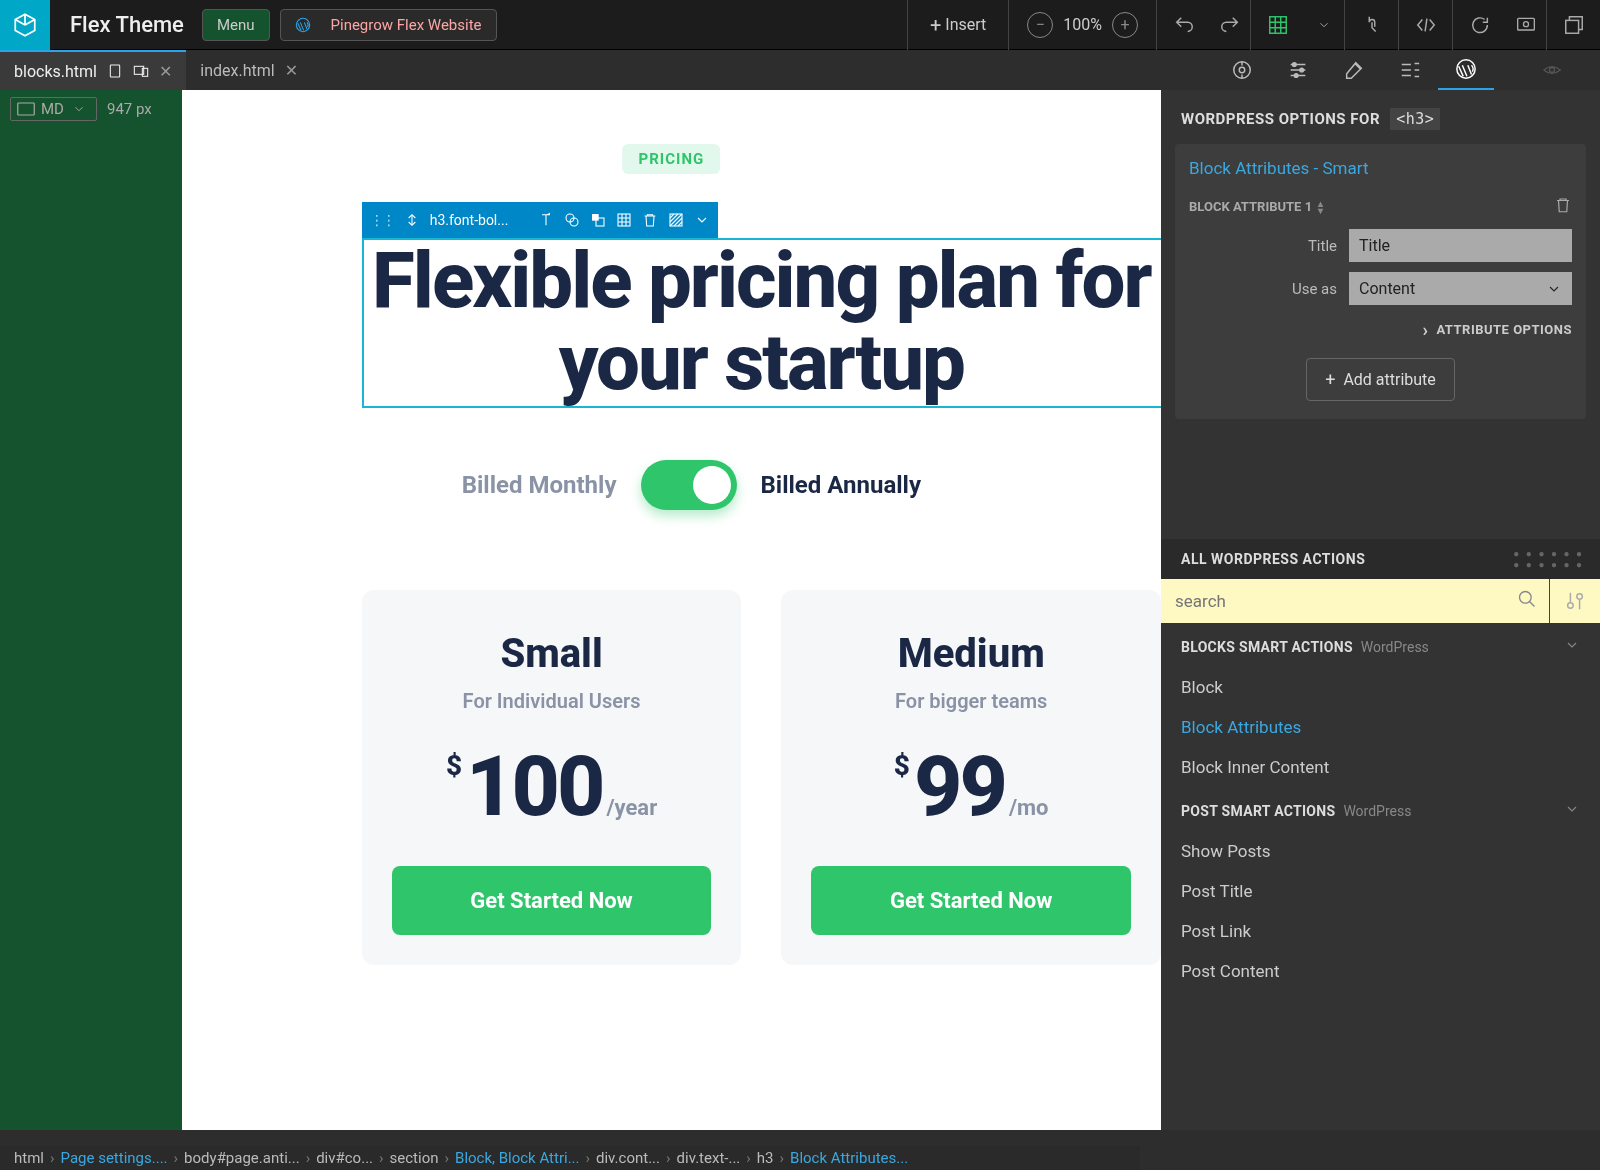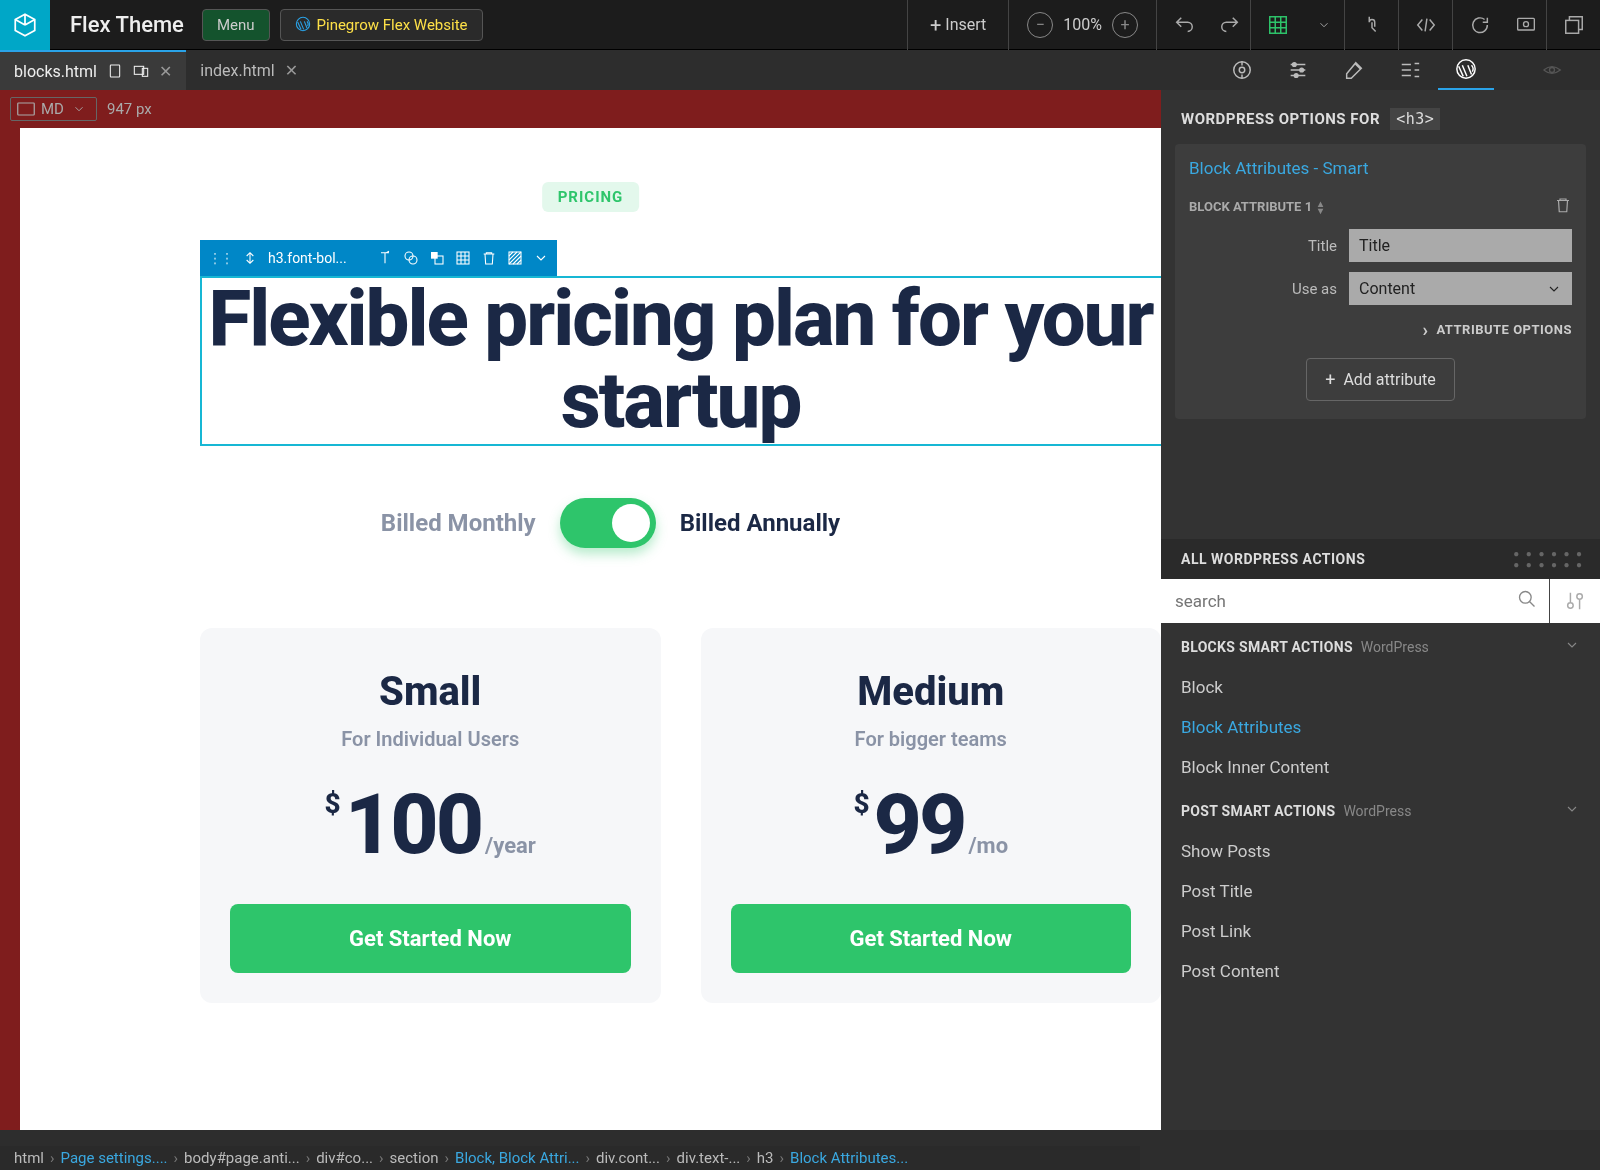--- a/index.html
+++ b/index.html
@@ -4,21 +4,21 @@
 <style>
 * { margin:0; padding:0; box-sizing:border-box; font-family:-apple-system,BlinkMacSystemFont,"Segoe UI",Roboto,sans-serif; }
 body { background:#2d2d2d; color:#ccc; width:1600px; height:1170px; overflow:hidden; position:relative; }
 
 
 .topbar { height:50px; background:#1c1c1c; display:flex; align-items:center; padding:0 0 0 0; border-bottom:1px solid #000; }
 .logo-cell { width:50px; height:50px; background:#00a7c7; display:flex; align-items:center; justify-content:center; }
 .logo-cell svg { width:26px; height:26px; }
 .app-title { color:#eee; font-size:22px; font-weight:500; margin-left:20px; margin-right:18px; }
 .menu-btn { background:#14532d; border:1px solid #555; color:#ccc; padding:6px 14px; border-radius:4px; font-size:15px; margin-right:10px; }
-.wp-link { background:#2a2a2a; border:1px solid #555; color:#fde047; padding:6px 14px; border-radius:4px; font-size:15px; display:flex; gap:6px; }
+.wp-link { background:#2a2a2a; border:1px solid #555; color:#fca5a5; padding:6px 14px; border-radius:4px; font-size:15px; display:flex; align-items:center; gap:20px; }
 .wp-link svg { width:16px; height:16px; }
 .top-spacer { flex:1; }
 .top-insert { color:#ccc; font-size:16px; display:flex; align-items:center; gap:4px; padding:0 22px; border-left:1px solid #444; height:50px; }
 .zoom-group { display:flex; align-items:center; gap:10px; padding:0 18px; border-left:1px solid #444; height:50px; }
 .zoom-btn { width:26px; height:26px; border:1.5px solid #888; border-radius:50%; display:flex; align-items:center; justify-content:center; color:#888; }
 .zoom-val { color:#ccc; font-size:16px; }
 .top-icons { display:flex; align-items:center; }
 .top-icon-cell { width:54px; height:50px; display:flex; align-items:center; justify-content:center; border-left:1px solid #444; color:#aaa; }
 .top-icon-cell.green { color:#2ec56b; }
 .top-icon-cell.narrow { width:40px; border-left:none; }
@@ -29,21 +29,21 @@
 .tab.active { background:#3a3a3a; border-top:2px solid #2aa3e8; color:#eee; }
 .tab svg { width:16px; height:16px; }
 .tab .close { color:#999; font-size:16px; }
 .right-tabs { margin-left:auto; display:flex; align-items:center; padding-right:20px; gap:0; }
 .rt-cell { width:56px; height:40px; display:flex; align-items:center; justify-content:center; color:#bbb; }
 .rt-cell.active { border-bottom:2px solid #2aa3e8; color:#fff; }
 .rt-eye-dim { color:#555; margin-left:30px; }
 
 
 .main { display:flex; height:1040px; }
-.canvas-area { width:1336px; background:#7f1d1d; display:flex; flex-direction:column; }
+.canvas-area { width:1336px; background:#14532d; display:flex; flex-direction:row; }
 .canvas-toolbar { height:38px; display:flex; align-items:center; padding:0 10px; gap:10px; color:#aaa; font-size:15px; }
 .bp-chip { display:flex; align-items:center; gap:6px; border:1px solid #666; padding:2px 8px 2px 6px; border-radius:2px; }
 .bp-chip svg { width:18px; height:14px; }
 .canvas-viewport { flex:1; background:#fff; margin:0 0 0 20px; overflow:hidden; position:relative; }
 
 
 .cv-wrap { position:relative; padding-top:60px; }
 .badge-pricing { position:absolute; top:54px; left:50%; transform:translateX(-50%); background:#e3f8ec; color:#2ec56b; font-weight:700; font-size:15px; padding:6px 16px; border-radius:6px; letter-spacing:1px; }
 .sel-toolbar { position:absolute; top:112px; left:180px; height:36px; background:#0087c7; display:flex; align-items:center; padding:0 8px; gap:10px; color:#fff; font-size:14px; z-index:5; }
 .sel-toolbar .dots { letter-spacing:-2px; opacity:.7; }
@@ -78,21 +78,21 @@
 .field-row label { width:160px; text-align:right; color:#bbb; font-size:15px; padding-right:12px; }
 .field-row input, .field-row .select { flex:1; background:#aaa; border:none; padding:7px 10px; font-size:16px; color:#222; }
 .field-row .select { display:flex; align-items:center; justify-content:space-between; }
 .attr-opts { text-align:right; color:#ccc; font-weight:700; font-size:13px; margin-top:14px; letter-spacing:.5px; }
 .attr-opts::before { content:"›"; display:inline-block; transform:rotate(0); margin-right:8px; font-size:18px; vertical-align:-2px; }
 .add-attr { margin:18px auto 0; display:flex; align-items:center; gap:8px; border:1px solid #666; padding:10px 18px; border-radius:4px; color:#ddd; width:fit-content; font-size:16px; }
 
 .panel-gap { height:120px; }
 .section-hd { background:#2a2a2a; padding:12px 20px; color:#ddd; font-weight:700; font-size:14px; letter-spacing:.5px; position:relative; }
 .section-hd .dots-r { position:absolute; right:16px; top:50%; transform:translateY(-50%); color:#666; letter-spacing:2px; font-size:10px; }
-.search-row { display:flex; align-items:center; background:#ffffff; margin:0; }
+.search-row { display:flex; align-items:center; background:#fef9c3; margin:0; }
 .search-row input { flex:1; background:transparent; border:none; color:#888; padding:12px 14px; font-size:17px; outline:none; }
 .search-row .sicon { padding:0 12px; color:#888; }
 .search-row .ticon { padding:0 14px; color:#aaa; border-left:1px solid #444; height:44px; display:flex; align-items:center; }
 .group-hd { display:flex; align-items:center; justify-content:space-between; padding:14px 20px 10px; }
 .group-hd .gt { color:#ddd; font-weight:700; font-size:14px; letter-spacing:.3px; }
 .group-hd .gs { color:#888; font-size:14px; margin-left:8px; font-weight:400; }
 .group-hd .chev { color:#888; }
 .action-item { padding:10px 20px; color:#ccc; font-size:17px; }
 .action-item.hl { color:#3aa8e0; }
 

